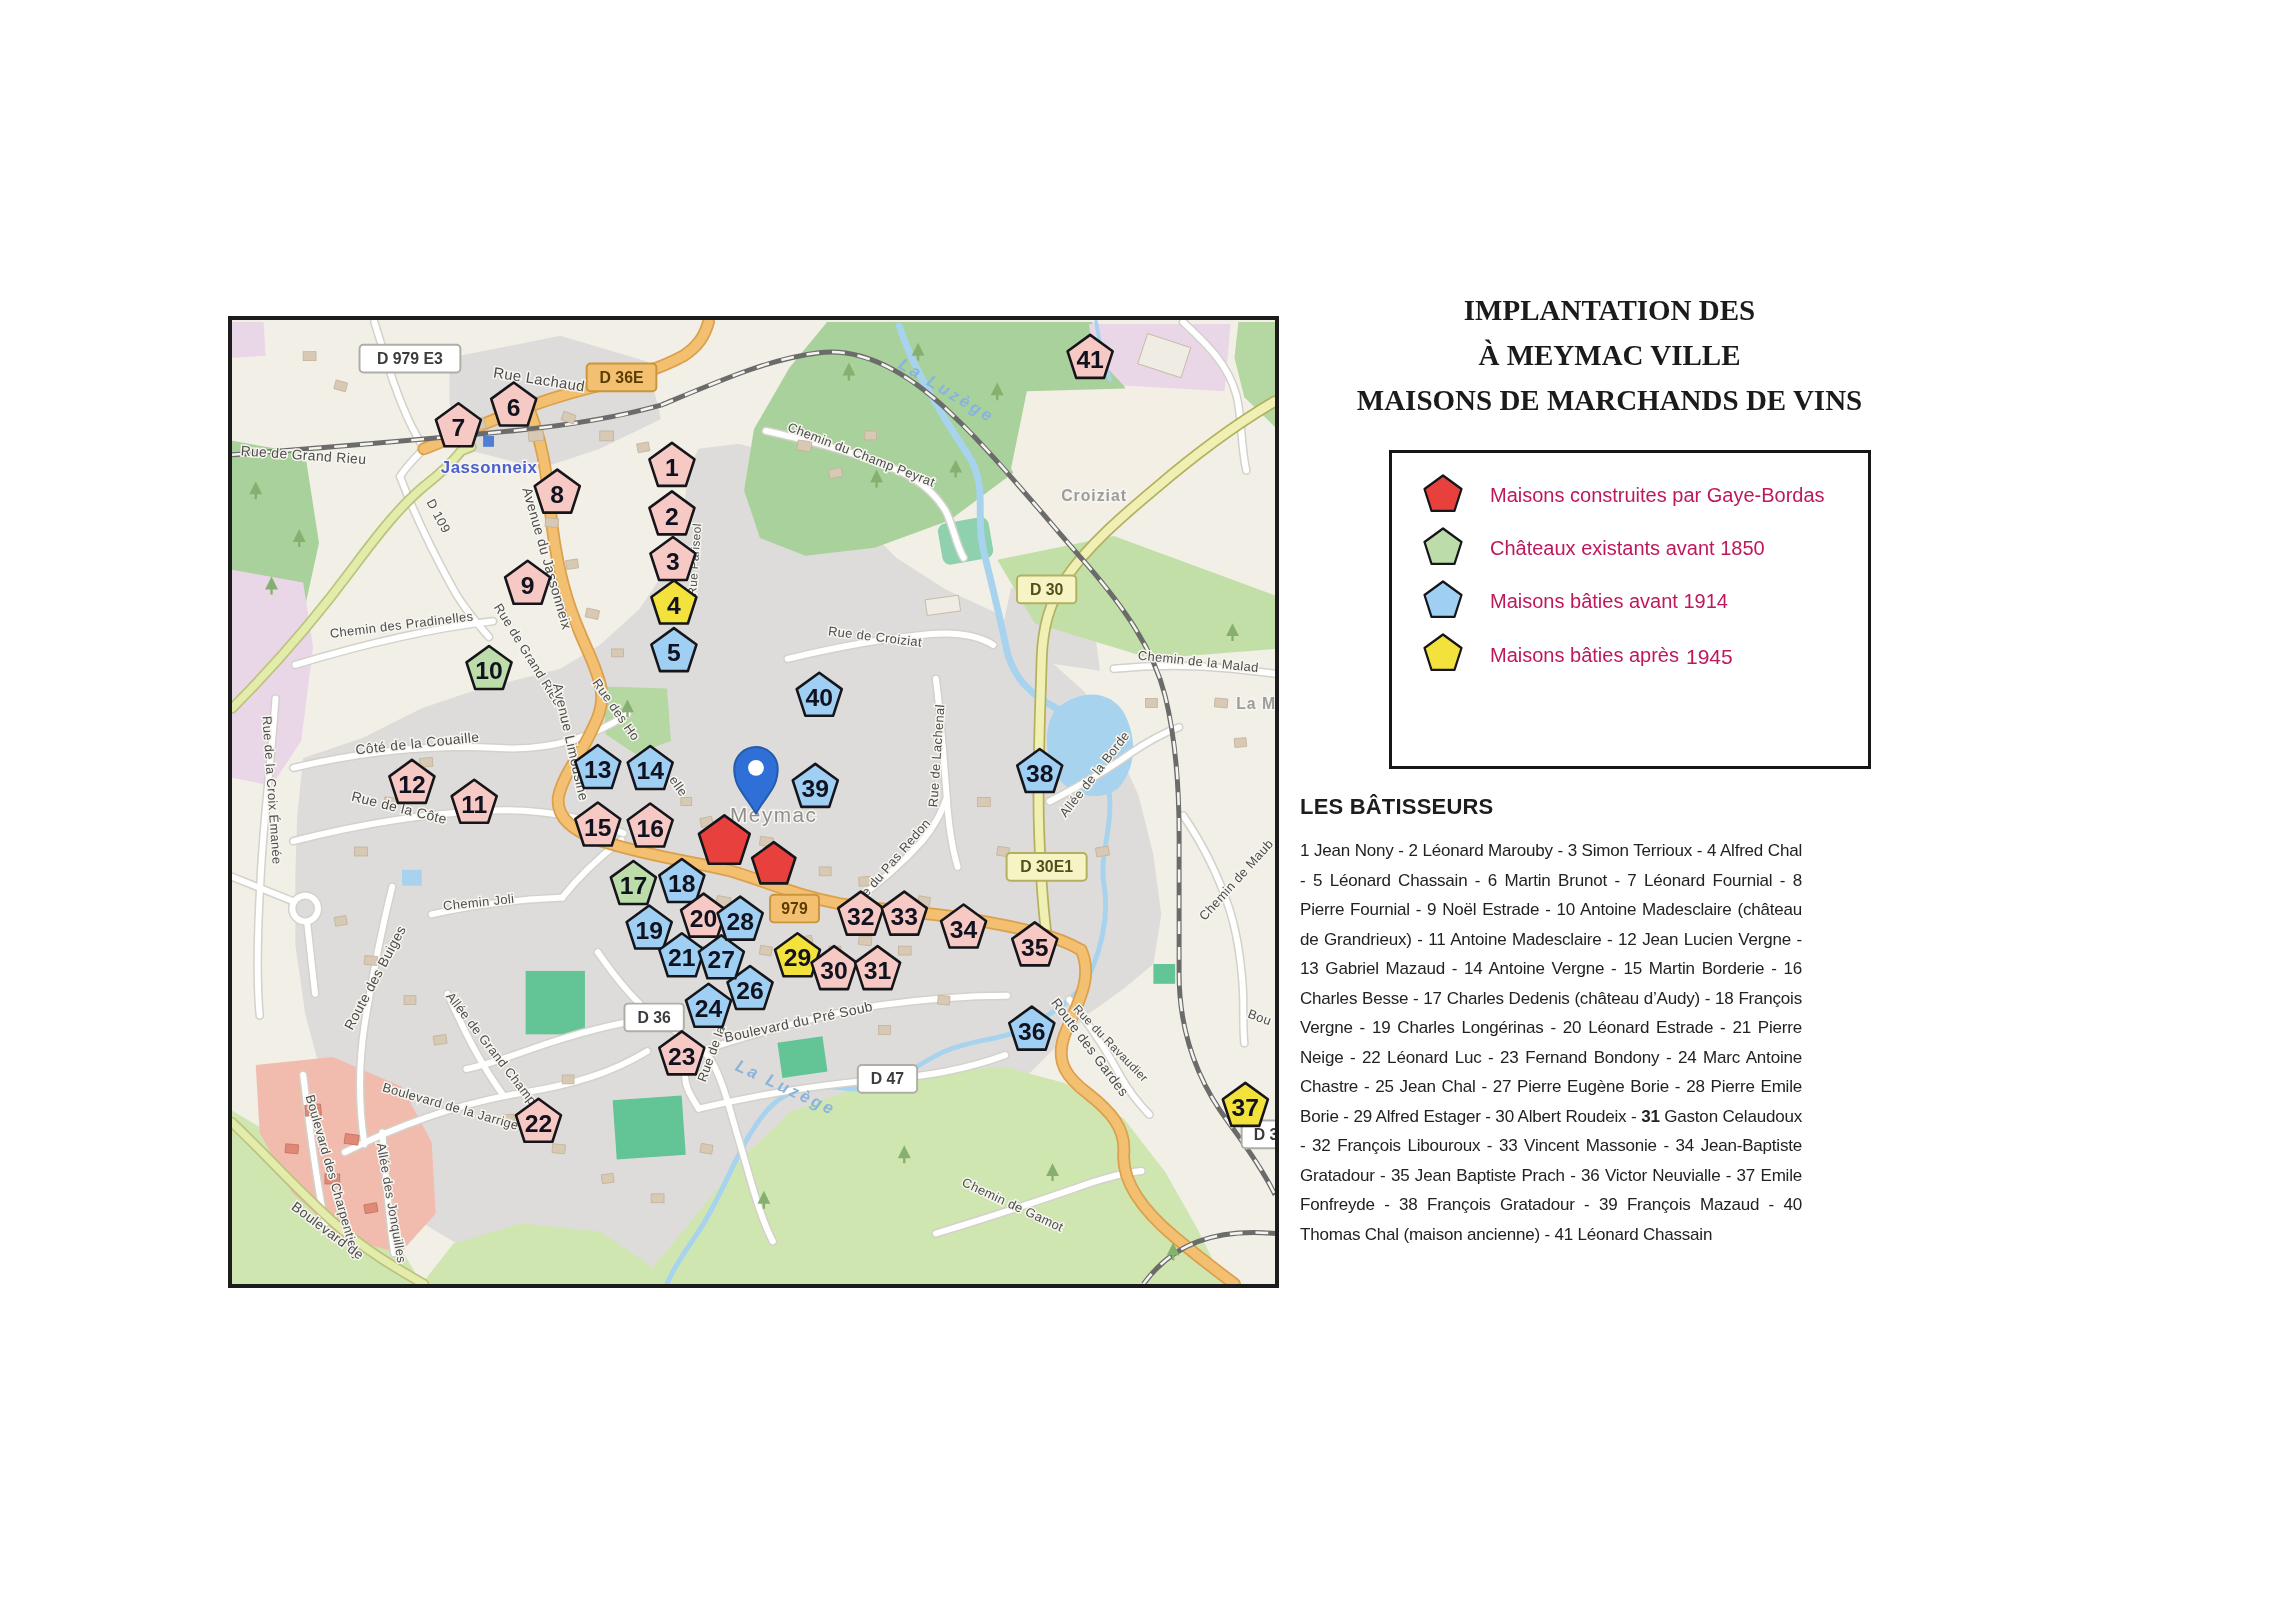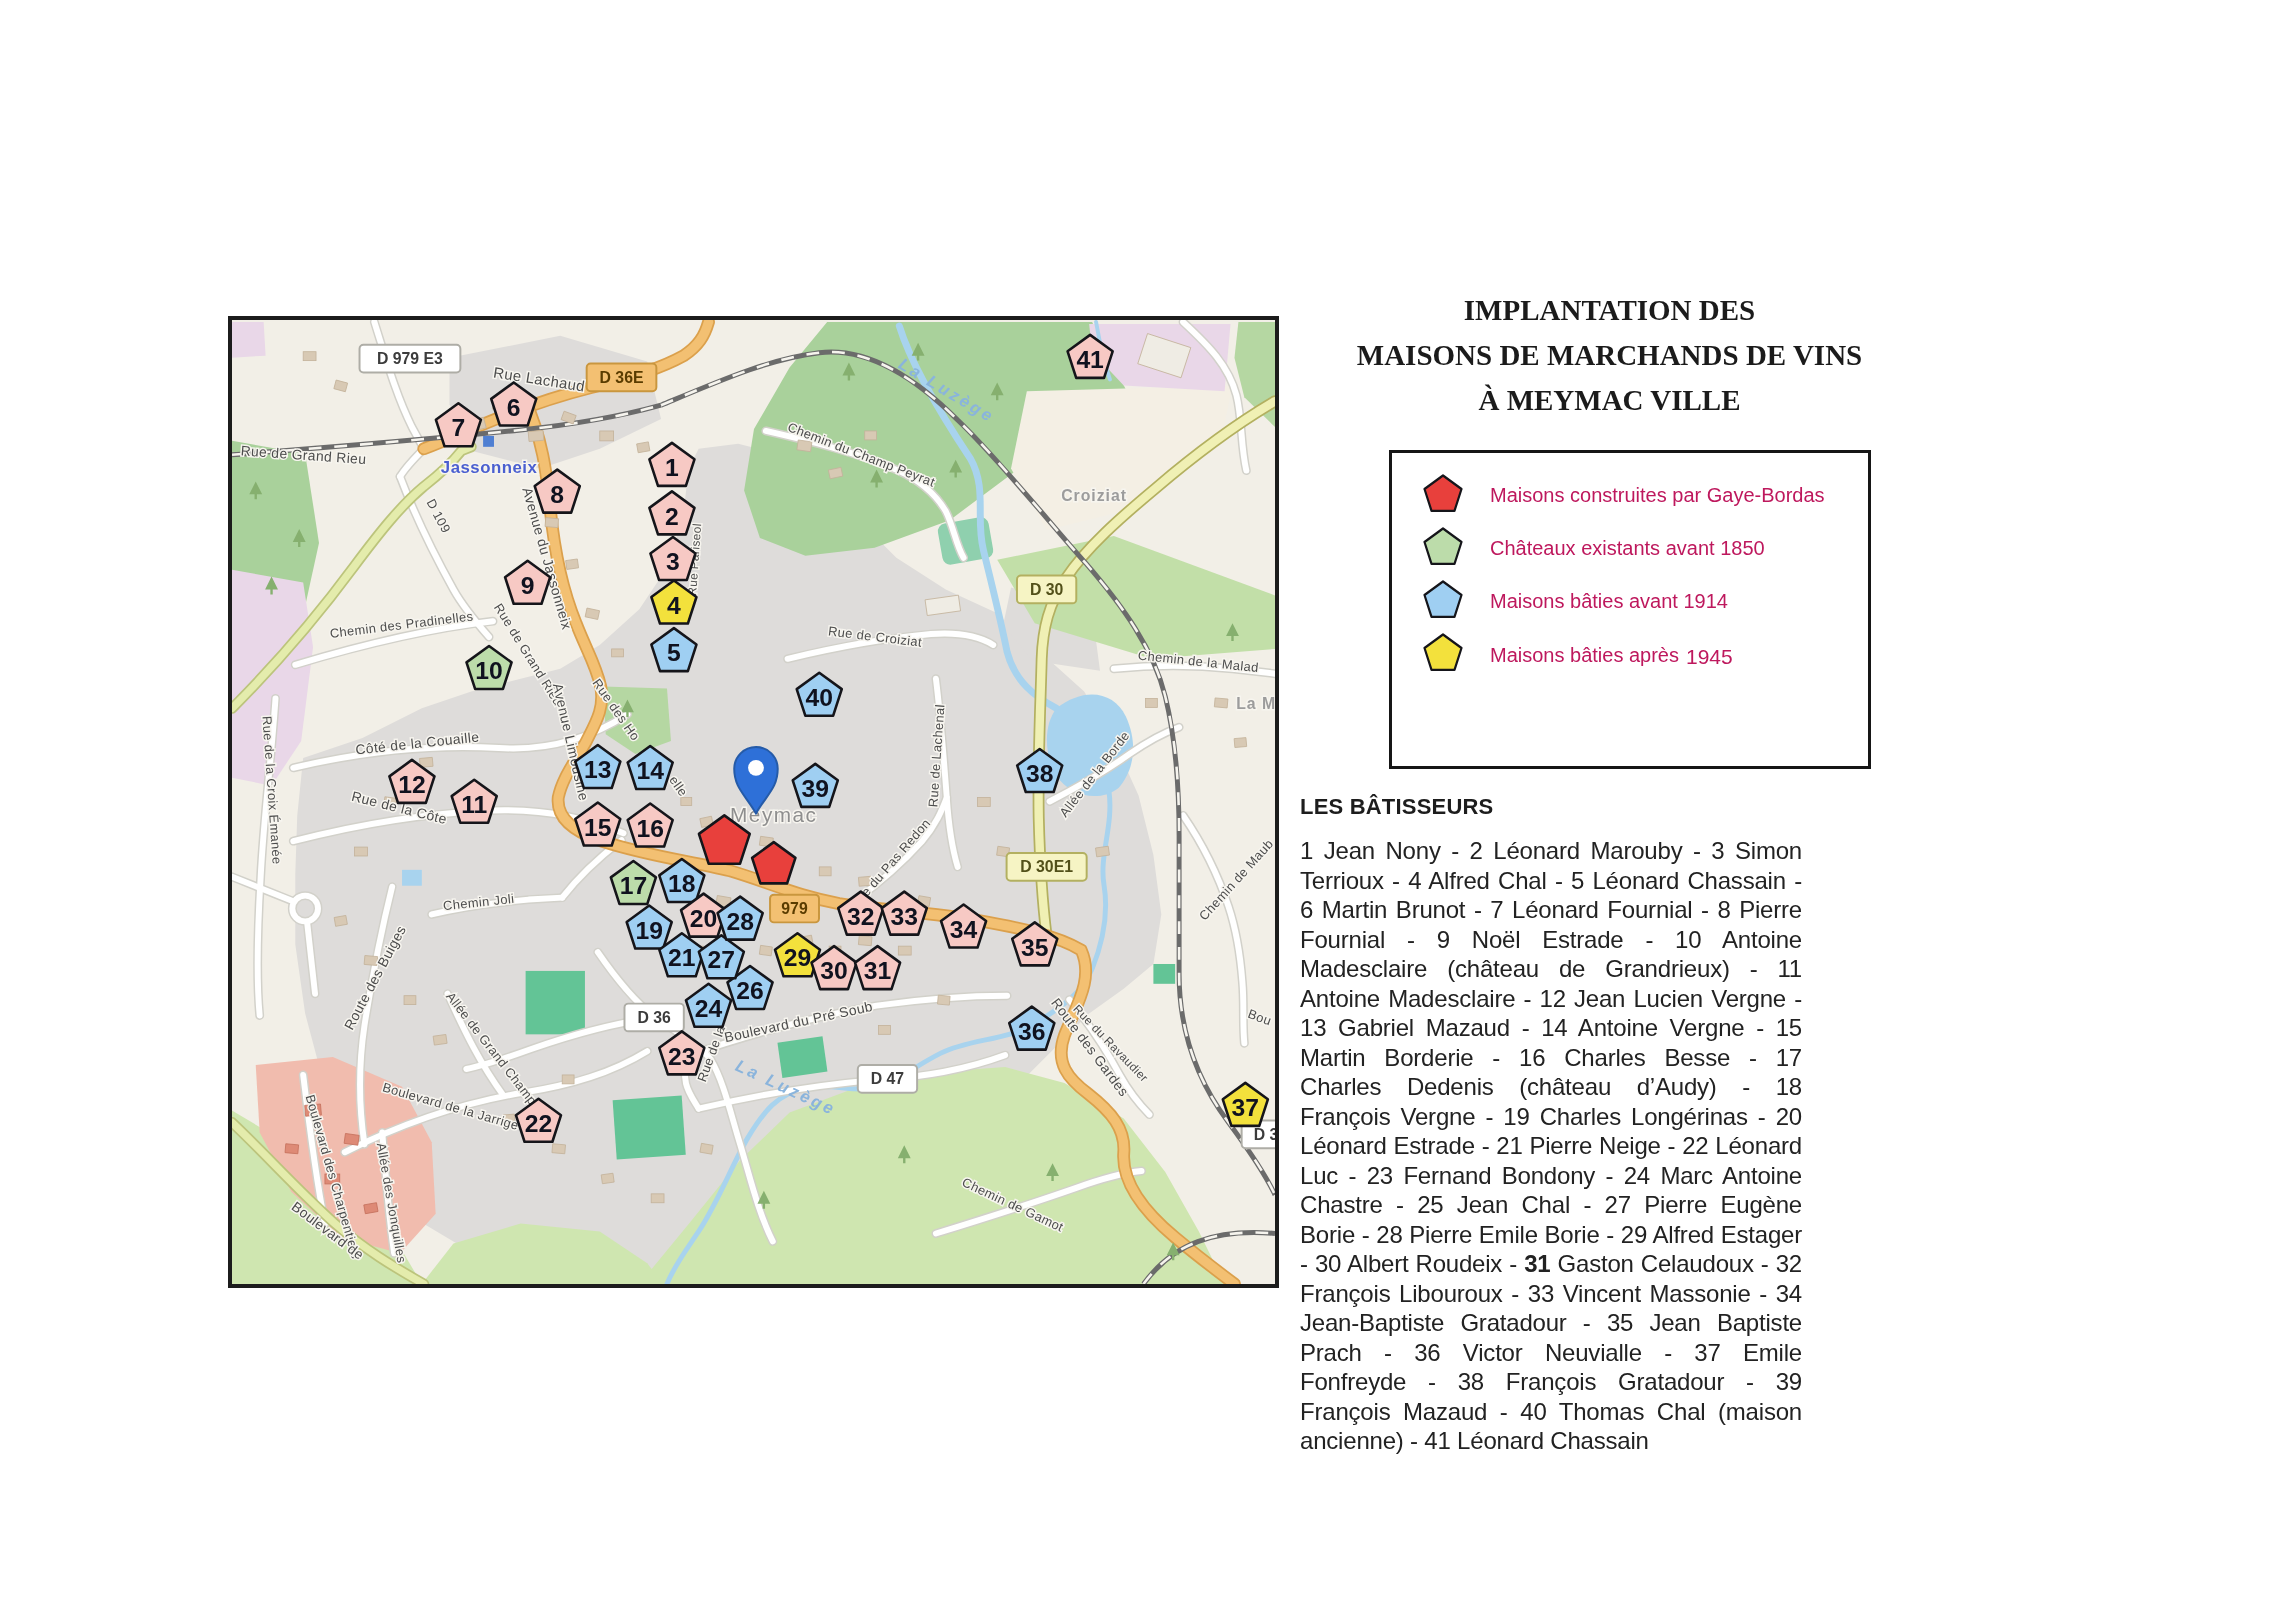--- a/index.html
+++ b/index.html
@@ -10,21 +10,21 @@
   .map-frame svg{display:block;width:100%;height:100%;}
   .fig-title{position:absolute;left:1305px;top:288px;width:609px;text-align:center;
        font-family:"Liberation Serif",serif;font-weight:bold;font-size:29px;line-height:45px;color:#1b1b1b;}
   .legend{position:absolute;left:1389px;top:450px;width:482px;height:319px;
        border:3px solid #161616;box-sizing:border-box;background:#fff;padding:16px 0 0 28px;}
   .legend-row{display:flex;align-items:center;height:53px;gap:24px;}
   .legend-label{font-size:20px;color:#be185d;}
   .legend-suffix{font-size:21px;margin-left:7px;position:relative;top:2px;}
   .batisseurs{position:absolute;left:1300px;top:794px;width:502px;}
   .batisseurs h3{margin:0 0 16px 0;font-size:22px;color:#1d1d1d;letter-spacing:0.2px;}
-  .batisseurs p{margin:0;font-size:24px;line-height:29.5px;color:#222;text-align:justify;letter-spacing:-0.2px;}
+  .batisseurs p{margin:0;font-size:17px;line-height:29.5px;color:#222;text-align:justify;letter-spacing:-0.2px;}
   text{font-family:"Liberation Sans",sans-serif;}
 </style>
 </head>
 <body>
 
 <div class="map-frame">
 <svg id="map-svg" viewBox="228 320 1055 973" preserveAspectRatio="none">
   <defs>
     <path id="tree" d="M0,-9 L6.5,4 L-6.5,4 Z M-1.2,4 L1.2,4 L1.2,9 L-1.2,9 Z"></path>
   </defs>
@@ -493,22 +493,22 @@
 
   <g>
     <path d="M 758,818 C 747,799 736,792 736,773 A 22,22 0 1 1 780,773 C 780,792 769,799 758,818 Z" fill="#2e70d8" stroke="#255ba8" stroke-width="2"></path>
     <circle cx="758" cy="772" r="8" fill="#ffffff"></circle>
   </g>
 </svg>
 </div>
 
 <div class="fig-title">
   <div>IMPLANTATION DES</div>
+  <div>À MEYMAC  VILLE</div>
   <div>MAISONS DE MARCHANDS DE VINS</div>
-  <div>À MEYMAC  VILLE</div>
 </div>
 
 <div class="legend">
   <div id="legend-rows">
       <div class="legend-row">
         <svg width="46" height="44" viewBox="0 0 46 44">
           <polygon points="23.0,1.5 41.5,15.0 34.5,36.8 11.5,36.8 4.5,15.0" fill="#e8403c" stroke="#15151a" stroke-width="2.2" stroke-linejoin="round"></polygon>
         </svg>
         <span class="legend-label">Maisons construites par Gaye-Bordas</span>
       </div>

